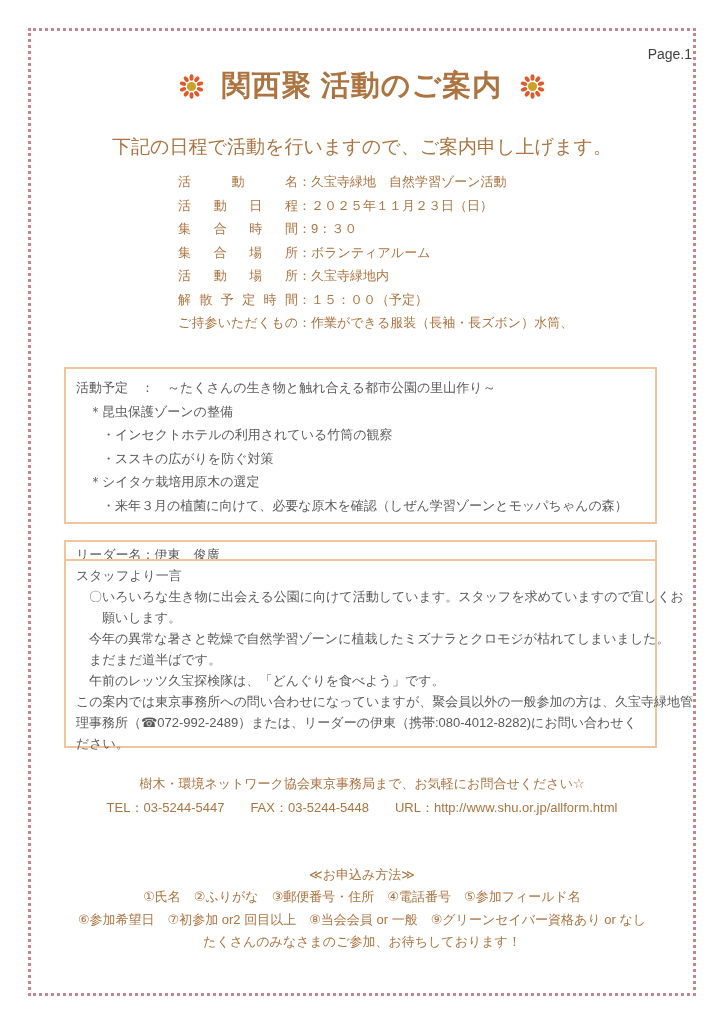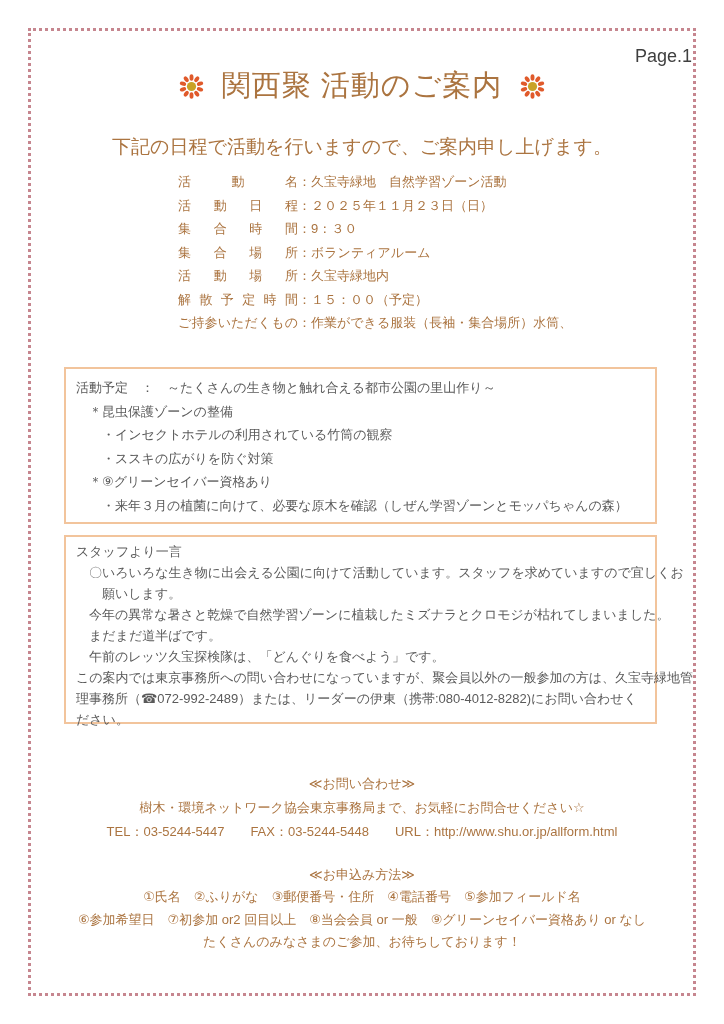--- a/index.html
+++ b/index.html
@@ -21,25 +21,25 @@
     overflow:hidden;
   }
   .frame{
     position:absolute;
     left:28px;top:28px;right:28px;bottom:28px;
     border:3px dotted var(--frame-dots);
     pointer-events:none;
   }
   .page-label{
     position:absolute;top:46px;right:32px;
-    font-size:18px;color:var(--page-label);
+    font-size:14px;color:var(--page-label);
   }
   .title-row{
     position:absolute;top:66px;left:0;width:100%;
-    display:flex;align-items:center;justify-content:center;gap:18px;
+    display:flex;align-items:center;justify-content:center;gap:18px;font-weight:bold;
   }
   .title-text{
     font-size:29px;letter-spacing:1px;color:var(--accent-text);
     white-space:nowrap;
   }
   .flower{width:25px;height:25px;display:block;}
   .intro{
     position:absolute;top:134px;left:0;width:100%;
     text-align:center;font-size:19px;white-space:nowrap;
   }
@@ -55,21 +55,21 @@
   .d-cont{margin-left:133px;margin-top:48px;}
   .box{
     position:absolute;left:64px;width:593px;
     border:2px solid var(--box-border);
     background:#ffffff;
     color:var(--box-text);
     font-size:13px;white-space:nowrap;
   }
   .box-schedule{top:367px;height:157px;padding:7px 10px 0 10px;line-height:23.5px;}
   .box-leader{top:540px;height:27px;padding:4px 10px 0 10px;line-height:18px;}
-  .box-staff{top:535px;height:189px;padding:4px 10px 16px 10px;line-height:21px;}
+  .box-staff{top:559px;height:189px;padding:4px 10px 16px 10px;line-height:21px;}
   .centered-block{
     position:absolute;left:28px;right:28px;
     text-align:center;font-size:13px;white-space:nowrap;
   }
   .contact{top:772px;line-height:24px;}
   .apply{top:864px;line-height:22.3px;text-align:center;}
 </style>
 </head>
 <body>
 
@@ -140,52 +140,51 @@
       <span>久宝寺緑地内</span>
   </div>
   <div class="d-row">
     <span class="d-label">解散予定時間</span>
       <span>：</span>
       <span>１５：００（予定）</span>
   </div>
   <div class="d-row">
     <span class="d-label">ご持参いただくもの</span>
       <span>：</span>
-      <span>作業ができる服装（長袖・集合場所）水筒、</span>
+      <span>作業ができる服装（長袖・長ズボン）水筒、</span>
   </div>
   <div class="d-cont">帽子</div>
 </div>
 
 <div class="box box-schedule">
   <div>活動予定　：　～たくさんの生き物と触れ合える都市公園の里山作り～</div>
   <div>　＊昆虫保護ゾーンの整備</div>
   <div>　　・インセクトホテルの利用されている竹筒の観察</div>
   <div>　　・ススキの広がりを防ぐ対策</div>
-  <div>　＊⑨グリーンセイバー資格あり</div>
+  <div>　＊シイタケ栽培用原木の選定</div>
   <div>　　・来年３月の植菌に向けて、必要な原木を確認（しぜん学習ゾーンとモッパちゃんの森）</div>
 </div>
 
 <div class="box box-leader">
   <div>リーダー名：伊東　俊廣</div>
 </div>
 
 <div class="box box-staff">
   <div>スタッフより一言</div>
   <div>　〇いろいろな生き物に出会える公園に向けて活動しています。スタッフを求めていますので宜しくお</div>
   <div>　　願いします。</div>
   <div>　今年の異常な暑さと乾燥で自然学習ゾーンに植栽したミズナラとクロモジが枯れてしまいました。</div>
   <div>　まだまだ道半ばです。</div>
   <div>　午前のレッツ久宝探検隊は、「どんぐりを食べよう」です。</div>
   <div>この案内では東京事務所への問い合わせになっていますが、聚会員以外の一般参加の方は、久宝寺緑地管</div>
   <div>理事務所（☎072-992-2489）または、リーダーの伊東（携帯:080-4012-8282)にお問い合わせく</div>
   <div>ださい。</div>
 </div>
 
 <div class="centered-block contact">
-  <div>≪お問い合わせ≫</div>
   <div>樹木・環境ネットワーク協会東京事務局まで、お気軽にお問合せください☆</div>
   <div>TEL：03-5244-5447　　FAX：03-5244-5448　　URL：http://www.shu.or.jp/allform.html</div>
 </div>
 
 <div class="centered-block apply">
   <div>≪お申込み方法≫</div>
   <div>①氏名　②ふりがな　③郵便番号・住所　④電話番号　⑤参加フィールド名</div>
   <div>⑥参加希望日　⑦初参加 or2 回目以上　⑧当会会員 or 一般　⑨グリーンセイバー資格あり or なし</div>
   <div>たくさんのみなさまのご参加、お待ちしております！</div>
 </div>

